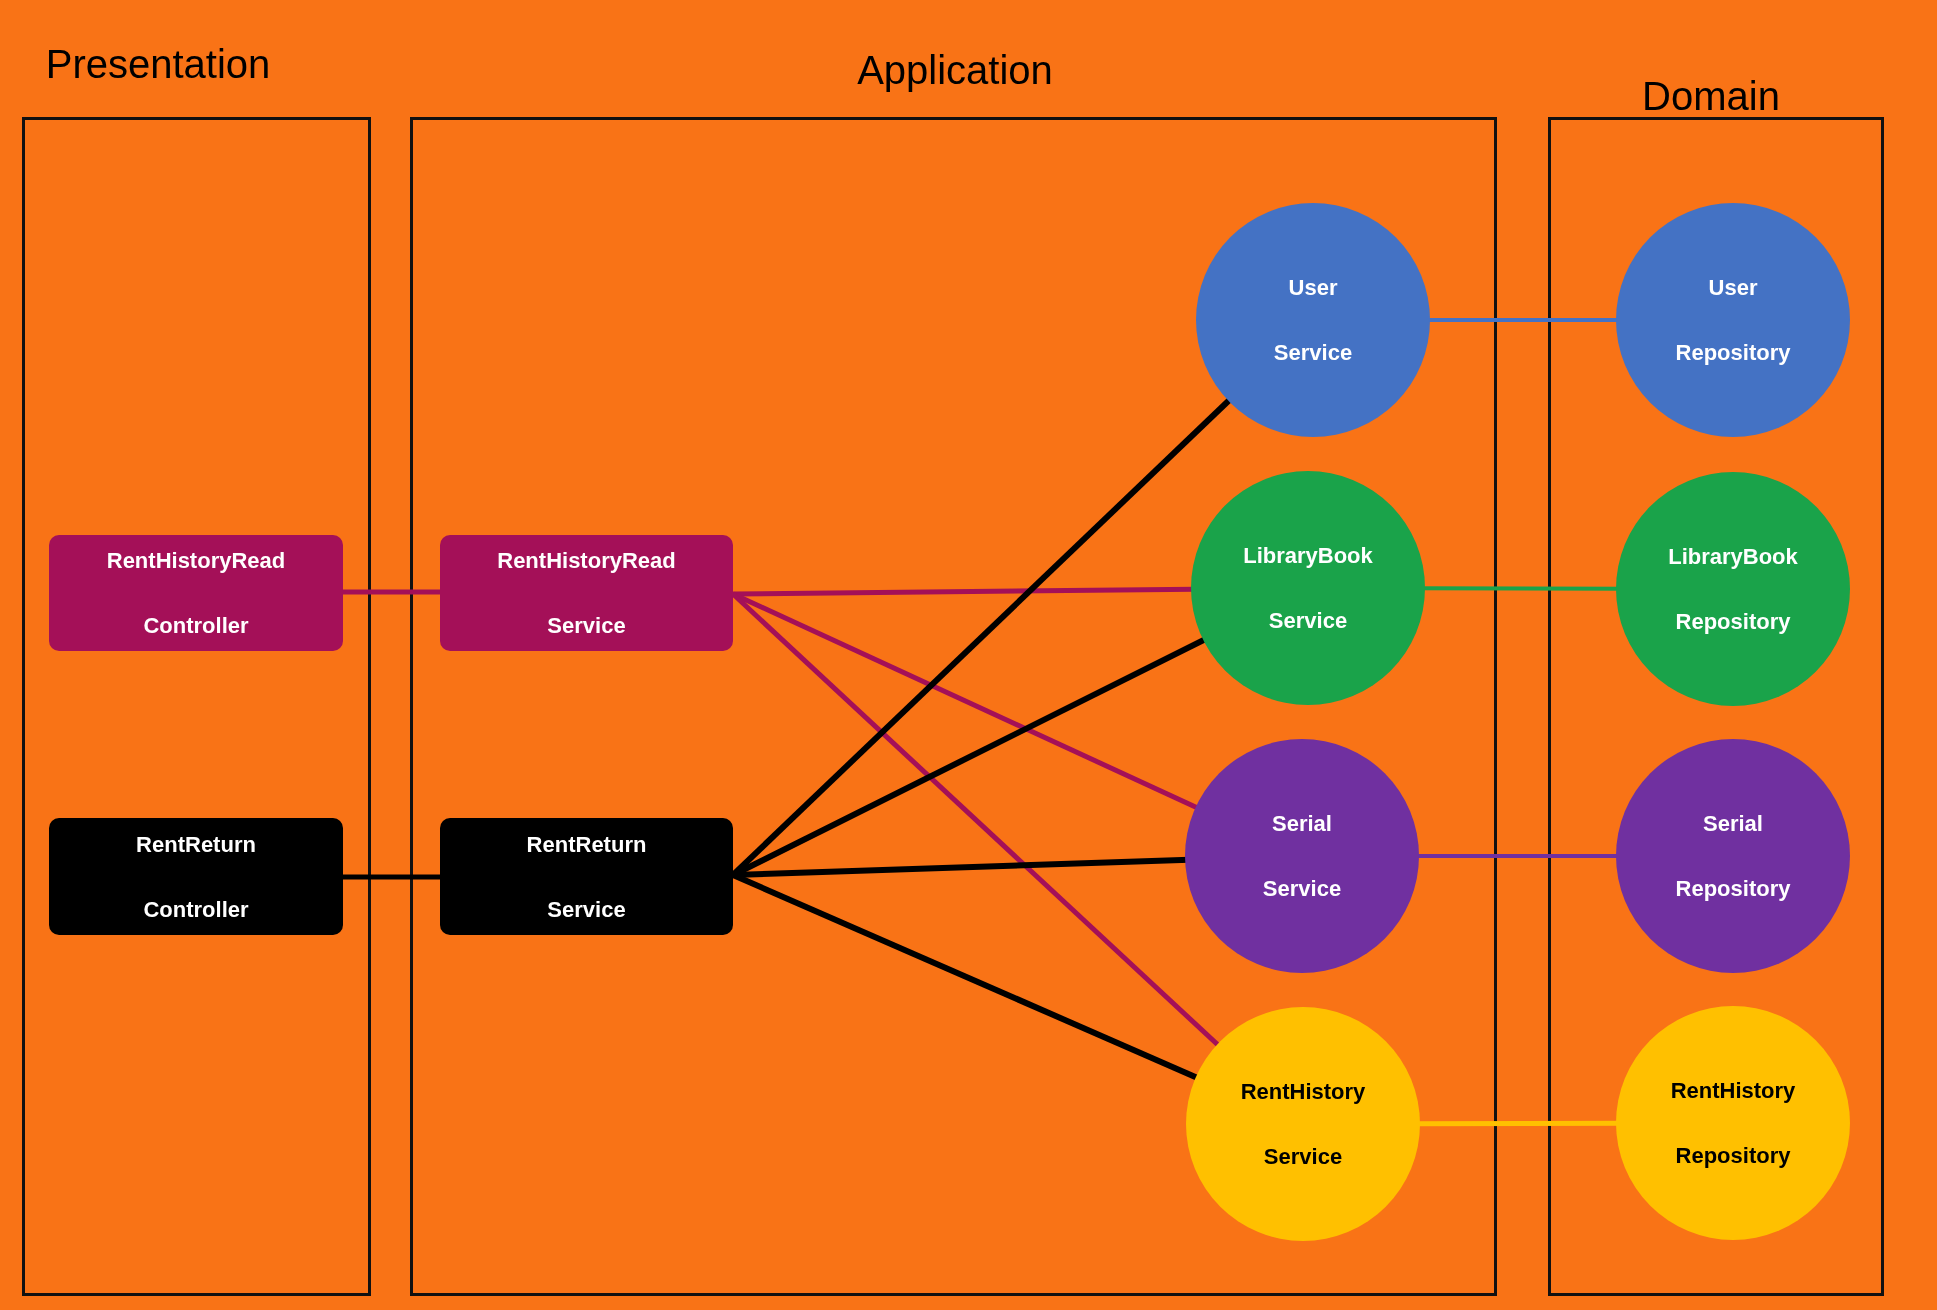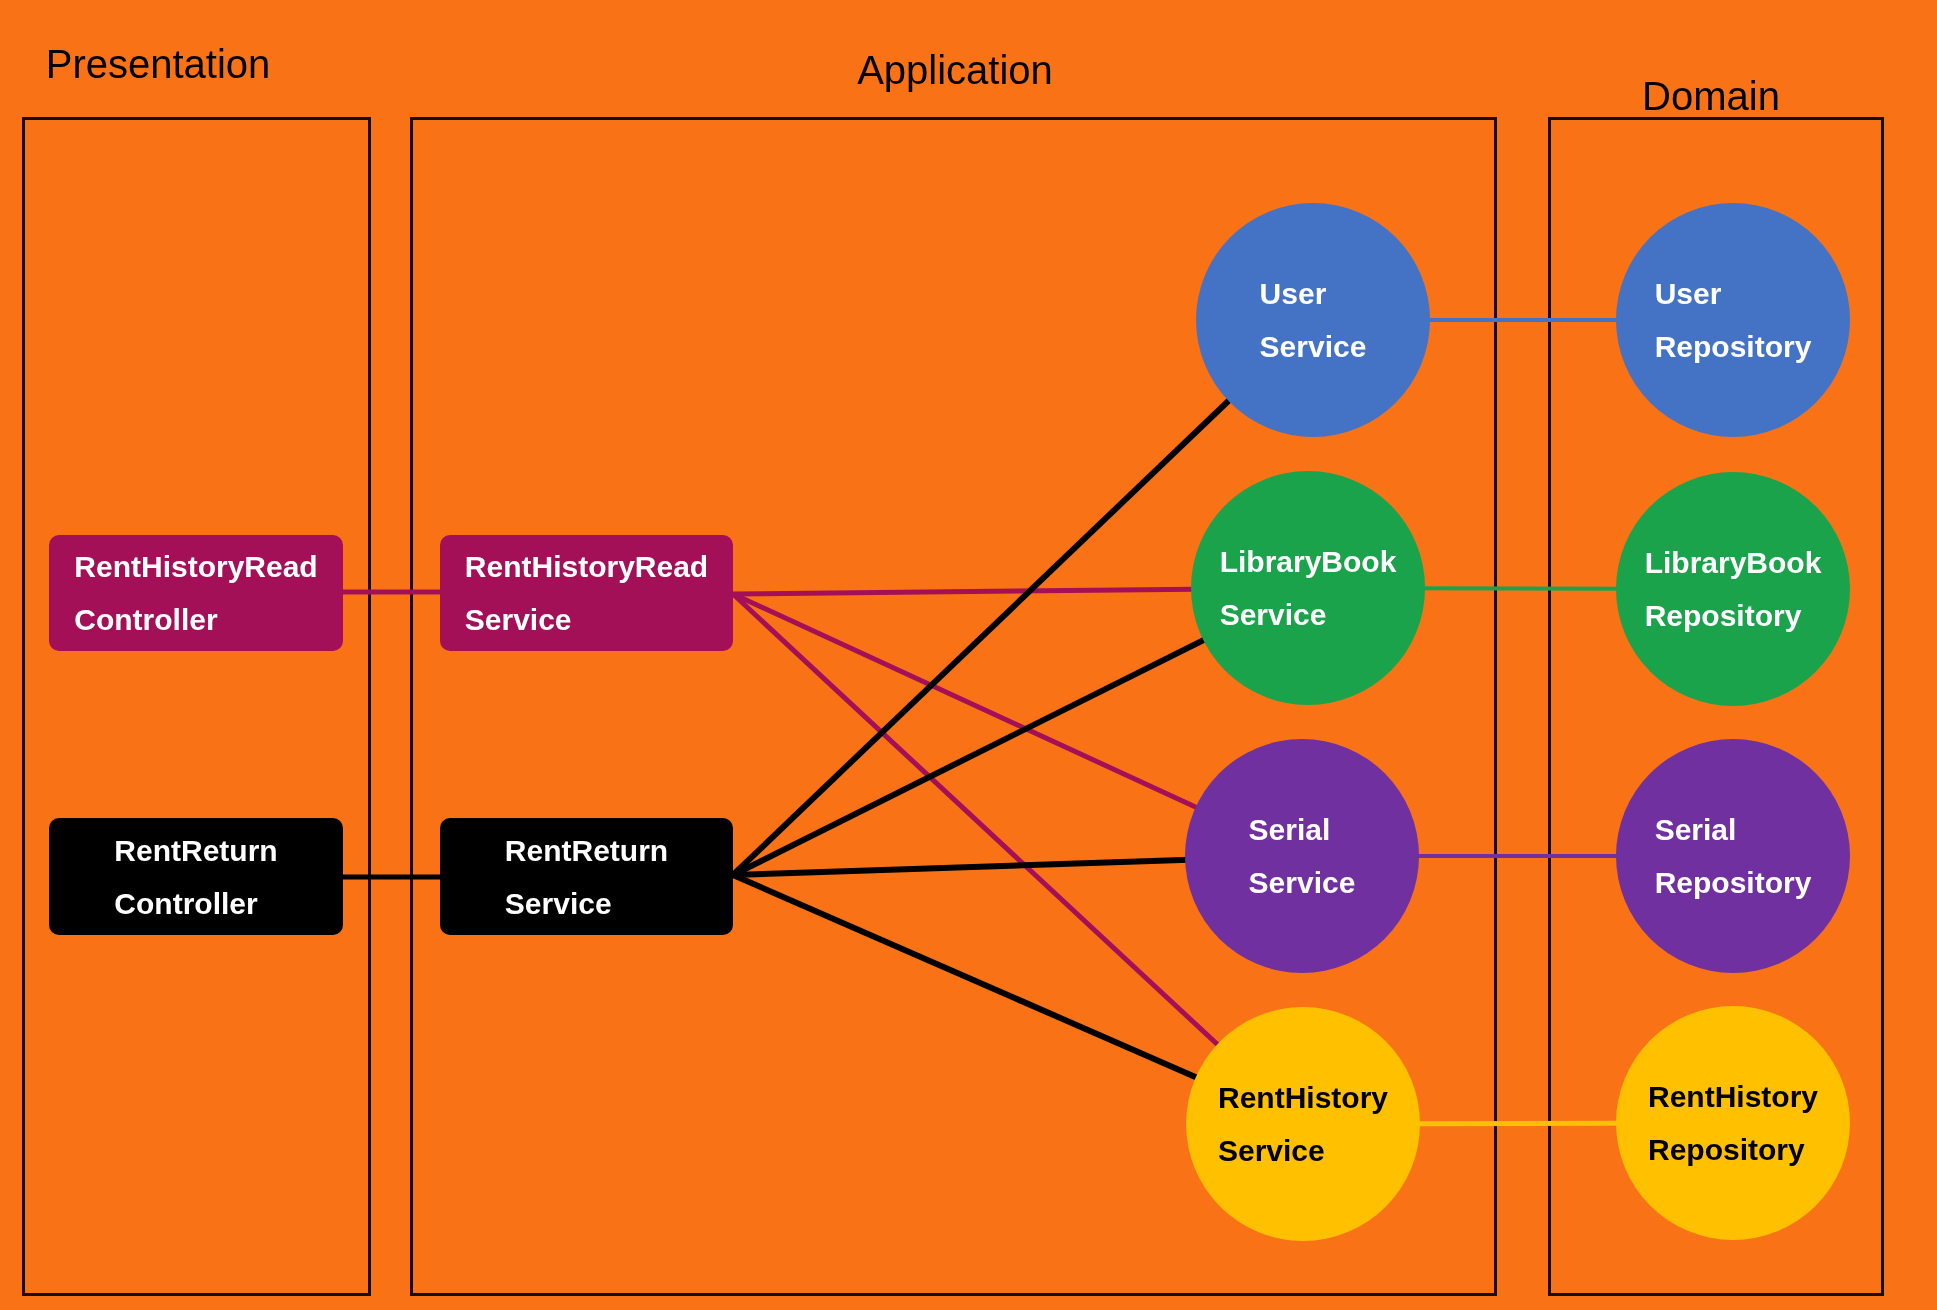--- a/index.html
+++ b/index.html
@@ -23,23 +23,24 @@
     background:transparent;
     box-sizing:border-box;
   }
   #edge-layer{
     position:absolute;left:0;top:0;width:1937px;height:1310px;
     pointer-events:none;
   }
   .node{
     position:absolute;
     display:flex;align-items:center;justify-content:center;
+    text-align:center;
     font-weight:bold;
-    font-size:30px;
-    line-height:53px;
+    font-size:22px;
+    line-height:65px;
     white-space:pre-line;
     box-sizing:border-box;
   }
   .node.rect{border-radius:10px;}
   .node.circle{border-radius:50%;}
 </style>
 </head>
 <body>
 
 <div class="canvas">

